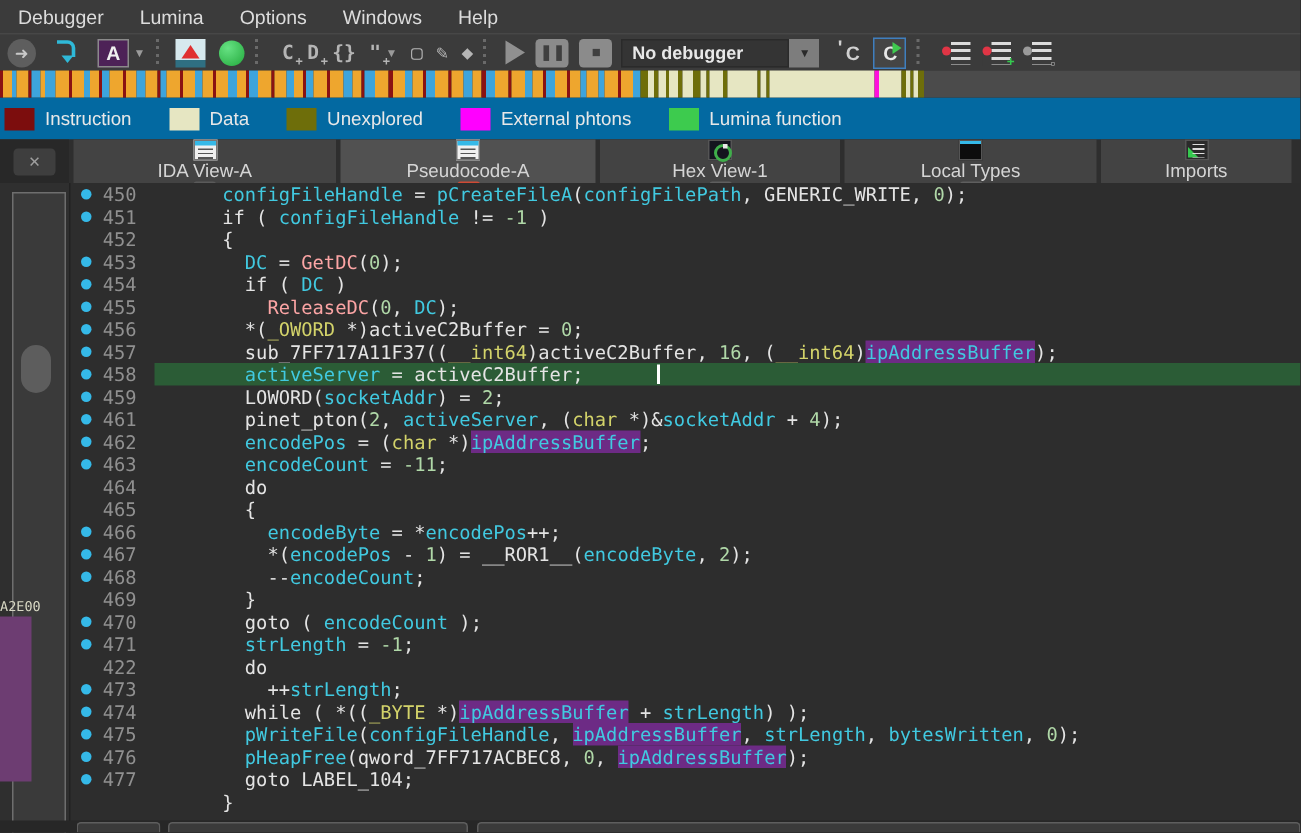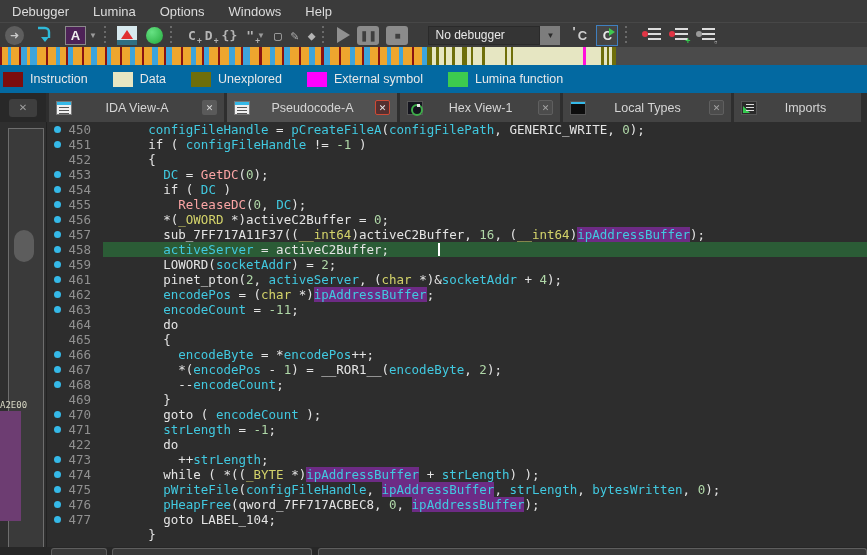--- a/index.html
+++ b/index.html
@@ -20,21 +20,21 @@
   .i-abox { width:21px; height:19px; margin-left:13px; background:#4d2257; border:1px solid #8a8a8a; color:#f0f0f0; font-weight:bold; font-size:13px; }
   .caret { margin-left:3px; color:#9a9a9a; font-size:8px; }
   .i-bptile { width:20px; height:19px; margin-left:4px; background:linear-gradient(#d7e9ee 0 14px, #2f6f82 14px); position:relative; }
   .i-bptile:before { content:""; position:absolute; left:4px; top:4px; border-left:6px solid transparent; border-right:6px solid transparent; border-bottom:9px solid #e03030; }
   .i-green { width:17px; height:17px; margin-left:9px; border-radius:50%; background:radial-gradient(circle at 35% 30%, #63e07c, #1fا);
              background:radial-gradient(circle at 35% 30%, #66e283, #23a93c); }
   .gray-glyph { font-size:13px; font-weight:bold; color:#b5b5b5; margin-left:9px; font-family:"DejaVu Sans Mono", monospace; position:relative; }
   .plus:after { content:"+"; font-size:8px; position:absolute; right:-6px; bottom:-2px; color:#b5b5b5; }
   .i-play { margin-left:6px; width:0; height:0; border-top:8px solid transparent; border-bottom:8px solid transparent; border-left:13px solid #909090; }
   .i-btn { width:22px; height:19px; margin-left:7px; background:#8b8b8b; border-radius:3px; color:#3f3f3f; font-size:10px; font-weight:bold; display:inline-flex; align-items:center; justify-content:center; }
-  .combo { margin-left:20px; display:flex; align-items:center; }
+  .combo { margin-left:6px; display:flex; align-items:center;font-weight:bold; }
   .combo-field { width:112px; height:19px; background:#343434; border:1px solid #2a2a2a; color:#e8e8e8; font-size:12px; padding:1px 6px; display:flex; align-items:center; }
   .combo-btn { width:20px; height:19px; background:#7d7d7d; display:inline-flex; align-items:center; justify-content:center; color:#2a2a2a; font-size:8px; }
   .i-prodc { margin-left:12px; font-weight:bold; font-size:13px; color:#d0d0d0; position:relative; width:20px; height:19px; }
   .i-prodc:before { content:"'"; position:absolute; left:0; top:-2px; color:#d0d0d0; }
   .i-prodc2 { margin-left:4px; width:22px; height:21px; border:1px solid #3f7fbf; background:#454545; font-weight:bold; font-size:13px; color:#e8e8e8; position:relative; }
   .i-prodc2:after { content:""; position:absolute; right:2px; top:2px; border-top:4px solid transparent; border-bottom:4px solid transparent; border-left:6px solid #3fc94f; }
   .listicon { width:19px; height:17px; margin-left:8px; position:relative; background:#3b3b3b; }
   .listicon .lines { position:absolute; left:6px; top:1px; right:0; bottom:1px; background-image:repeating-linear-gradient(#dcdcdc 0 2px, transparent 2px 5px); }
   .listicon .dotr { position:absolute; left:0; top:4px; width:6px; height:6px; border-radius:50%; background:#e03545; }
   .listicon .dotg { background:#9a9a9a; }
@@ -48,21 +48,21 @@
   
   .legend { height:28px; background:#0369a1; display:flex; align-items:center; padding-left:3px; }
   .leg-item { display:flex; align-items:center; margin-right:25px; }
   .leg-sw { width:20px; height:15px; margin-right:7px; }
   .leg-lb { color:#e8e8e8; font-size:12.5px; }
 
   
   .tabbar { height:29px; background:#2e2e2e; display:flex; align-items:stretch; position:relative; }
   .stub { width:46px; background:#282828; display:flex; align-items:center; justify-content:center; }
   .stub-x { width:28px; height:18px; background:#3e3e3e; border-radius:3px; color:#9f9f9f; font-size:10px; display:flex; align-items:center; justify-content:center; }
-  .tab { display:flex; align-items:center; background:#434343; margin-left:3px; padding:0 7px; }
+  .tab { display:flex; align-items:center; background:#434343; margin-left:3px; padding:0 7px;flex-direction:column; }
   .tab.active { background:#515151; }
   .tab-label { flex:1; text-align:center; color:#d5d5d5; font-size:12.5px; padding:0 8px; }
   .closebtn { width:15px; height:15px; border-radius:2px; display:flex; align-items:center; justify-content:center; font-size:9px; }
   .close-normal { background:#5a5a5a; color:#d8d8d8; }
   .close-dim { background:#4c4c4c; color:#a5a5a5; border:1px solid #5f5f5f; }
   .close-red { background:#553030; color:#e8e8e8; border:1px solid #cf4a35; }
   .tabicon { width:16px; height:14px; position:relative; flex:0 0 auto; }
   .ti-ida { background:#f0f0f0; border:1px solid #777; }
   .ti-ida:before { content:""; position:absolute; left:0; right:0; top:0; height:3px; background:#35b9e8; }
   .ti-ida:after { content:""; position:absolute; left:2px; right:2px; top:5px; height:7px;
@@ -280,21 +280,21 @@
       <span class="leg-item">
         <span class="leg-sw" style="background: rgb(230, 230, 194);"></span>
         <span class="leg-lb">Data</span>
       </span>
       <span class="leg-item">
         <span class="leg-sw" style="background: rgb(110, 110, 10);"></span>
         <span class="leg-lb">Unexplored</span>
       </span>
       <span class="leg-item">
         <span class="leg-sw" style="background: rgb(255, 0, 255);"></span>
-        <span class="leg-lb">External symbol</span>
+        <span class="leg-lb">External phtons</span>
       </span>
       <span class="leg-item">
         <span class="leg-sw" style="background: rgb(61, 203, 78);"></span>
         <span class="leg-lb">Lumina function</span>
       </span>
     </div>
 
   <div class="tabbar">
     <div class="stub">
       <span class="stub-x">✕</span>

